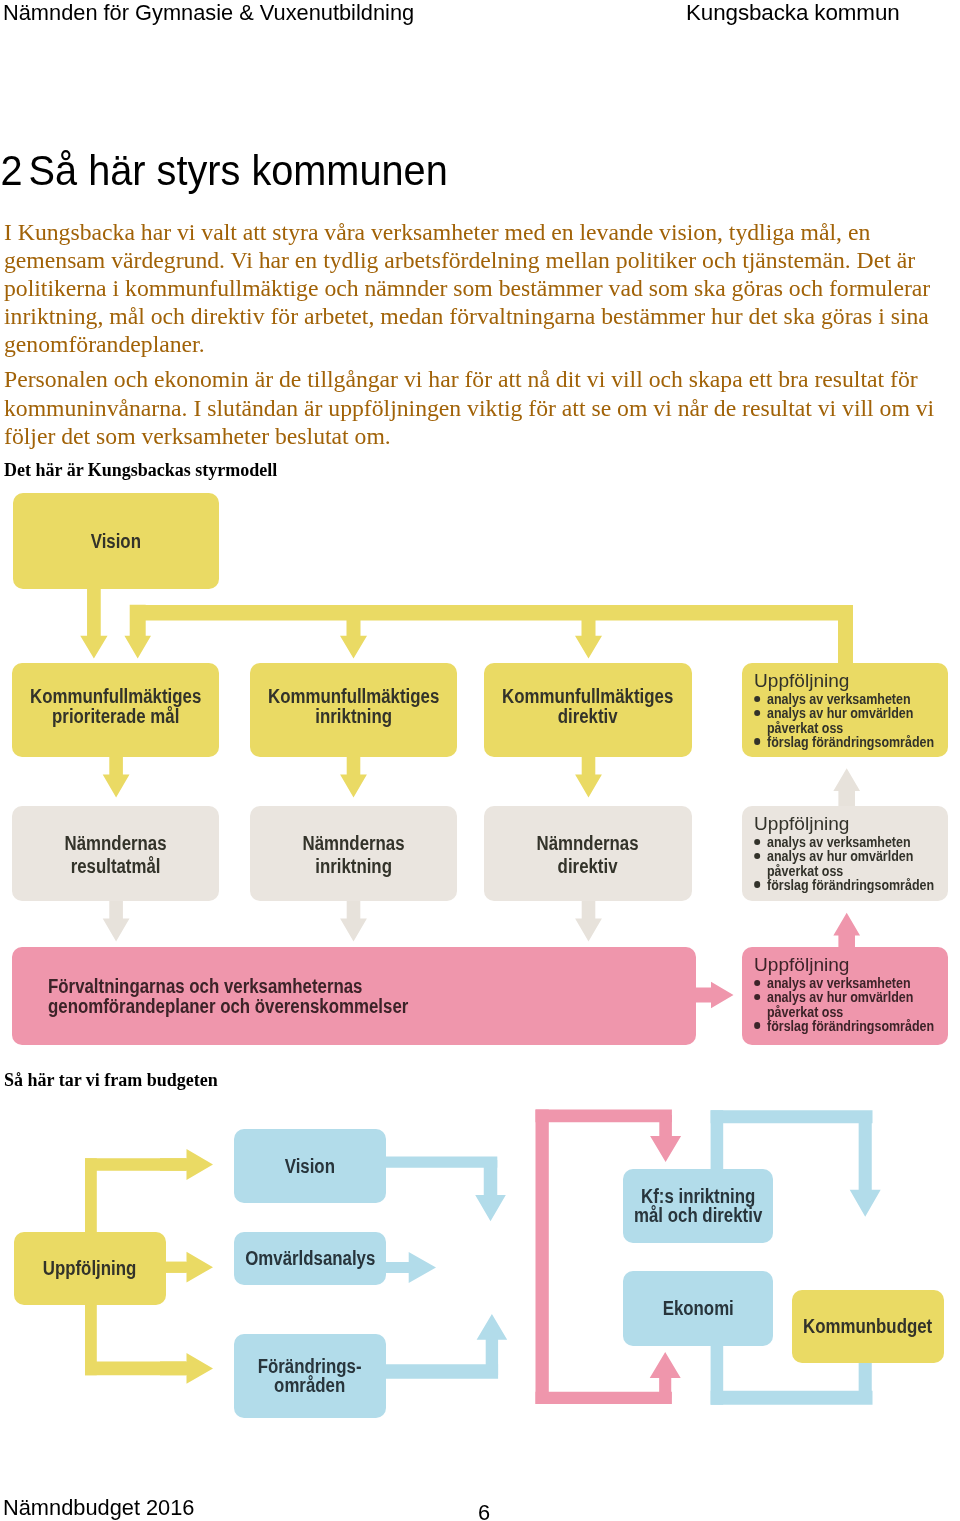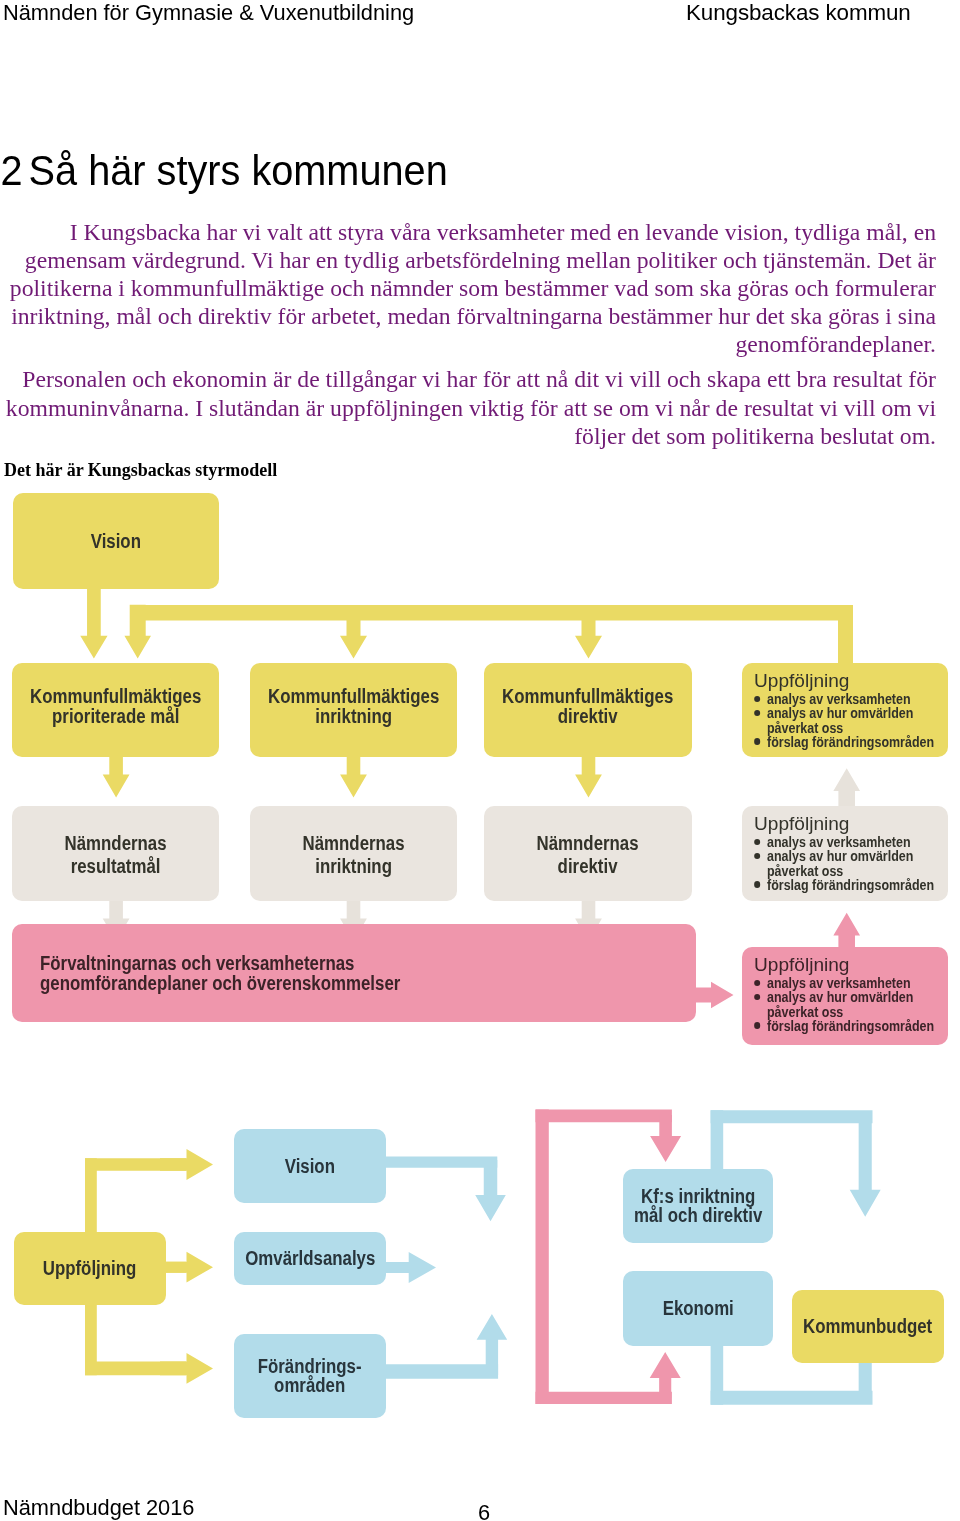--- a/index.html
+++ b/index.html
@@ -15,21 +15,21 @@
   .hdr-right{position:absolute;left:686px;top:0px;font-family:"Liberation Sans",sans-serif;
              font-size:22.4px;color:#000;letter-spacing:-0.1px;white-space:nowrap;}
 
   
   .h1{position:absolute;left:0px;top:146px;font-family:"Liberation Sans",sans-serif;
       font-size:43px;color:#000;white-space:nowrap;transform:scaleX(0.923);transform-origin:0 0;}
   .h1 .num{display:inline-block;width:31px;padding-left:0.5px;box-sizing:border-box;}
 
   
   .body-copy{position:absolute;left:4px;top:218px;width:932px;font-size:23.7px;
-             line-height:28.1px;color:#701a75;text-align:right;}
+             line-height:28.1px;color:#a16207;text-align:left;}
   .body-copy p{margin:0;}
   .body-copy .gap{height:7px;}
   .sub-h{position:absolute;left:4px;font-weight:bold;font-size:18px;color:#000;}
 
   
   .node{position:absolute;box-sizing:border-box;border-radius:10px;
         font-family:"Liberation Sans",sans-serif;font-weight:bold;color:#33332a;
         display:flex;align-items:center;justify-content:center;text-align:center;
         white-space:pre-line;line-height:1.18;}
   .node.left{justify-content:flex-start;text-align:left;}
@@ -53,32 +53,33 @@
   #diag1,#diag2{position:absolute;left:0;top:0;width:960px;height:1521px;
                 filter:blur(0.45px);}
 </style>
 </head>
 <body>
 
 <div class="page">
 
   <div class="hdr">
     <div class="hdr-left">Nämnden för Gymnasie &amp; Vuxenutbildning</div>
-    <div class="hdr-right">Kungsbackas kommun</div>
+    <div class="hdr-right">Kungsbacka kommun</div>
   </div>
 
   <div class="h1"><span class="num">2</span><span>Så här styrs kommunen</span></div>
 
   <div class="body-copy">
     <p>I Kungsbacka har vi valt att styra våra verksamheter med en levande vision, tydliga mål, en gemensam värdegrund. Vi har en tydlig arbetsfördelning mellan politiker och tjänstemän. Det är politikerna i kommunfullmäktige och nämnder som bestämmer vad som ska göras och formulerar inriktning, mål och direktiv för arbetet, medan förvaltningarna bestämmer hur det ska göras i sina genomförandeplaner.</p>
     <div class="gap"></div>
-    <p>Personalen och ekonomin är de tillgångar vi har för att nå dit vi vill och skapa ett bra resultat för kommuninvånarna. I slutändan är uppföljningen viktig för att se om vi når de resultat vi vill om vi följer det som politikerna beslutat om.</p>
+    <p>Personalen och ekonomin är de tillgångar vi har för att nå dit vi vill och skapa ett bra resultat för kommuninvånarna. I slutändan är uppföljningen viktig för att se om vi når de resultat vi vill om vi följer det som verksamheter beslutat om.</p>
   </div>
 
   <div class="sub-h" style="top:460px">Det här är Kungsbackas styrmodell</div>
+  <div class="sub-h" style="top:1070px">Så här tar vi fram budgeten</div>
 
   <div id="diag1">
     <svg class="ovl" id="d1svg" width="960" height="1521" viewBox="0 0 960 1521">
         <path d="M87.05000000000001 588 H100.75 V635.8 H107.55000000000001 L93.9 658.4 L80.25 635.8 H87.05000000000001 Z" fill="#eada64"></path>
         <path d="M130 605 H853 V620.5 H130 Z" fill="#eada64"></path>
         <path d="M838 605 H853 V665 H838 Z" fill="#eada64"></path>
         <path d="M129.7 604.8 H145.7 V635.8 H151 L137.7 658.4 L124.39999999999999 635.8 H129.7 Z" fill="#eada64"></path>
         <path d="M346.5 620 H360.5 V635.8 H367 L353.5 658.4 L340 635.8 H346.5 Z" fill="#eada64"></path>
         <path d="M581.5 620 H595.5 V635.8 H602 L588.5 658.4 L575 635.8 H581.5 Z" fill="#eada64"></path>
         <path d="M109.3 756.5 H122.89999999999999 V774.4 H129.5 L116.1 797.4 L102.69999999999999 774.4 H109.3 Z" fill="#eada64"></path>
@@ -97,21 +98,21 @@
       <div class="node yel" style="left: 250px; top: 663px; width: 207px; height: 94px;"><span style="font-size: 20px; line-height: 19.6px; display: inline-block; transform: translateY(-2.6px) scaleX(0.842);">Kommunfullmäktiges
 inriktning</span></div>
       <div class="node yel" style="left: 484px; top: 663px; width: 208px; height: 94px;"><span style="font-size: 20px; line-height: 19.6px; display: inline-block; transform: translateY(-2.6px) scaleX(0.842);">Kommunfullmäktiges
 direktiv</span></div>
       <div class="node gry" style="left: 12px; top: 806px; width: 207px; height: 95px;"><span style="font-size: 20px; line-height: 22.8px; display: inline-block; transform: translateY(1px) scaleX(0.842);">Nämndernas
 resultatmål</span></div>
       <div class="node gry" style="left: 250px; top: 806px; width: 207px; height: 95px;"><span style="font-size: 20px; line-height: 22.8px; display: inline-block; transform: translateY(1px) scaleX(0.842);">Nämndernas
 inriktning</span></div>
       <div class="node gry" style="left: 484px; top: 806px; width: 208px; height: 95px;"><span style="font-size: 20px; line-height: 22.8px; display: inline-block; transform: translateY(1px) scaleX(0.842);">Nämndernas
 direktiv</span></div>
-      <div class="node pnk left" style="left: 12px; top: 924px; width: 684px; height: 98px; padding-left: 28px;"><span style="font-size: 20px; line-height: 20.3px; display: inline-block; transform: translateY(0px) scaleX(0.842); transform-origin: 0px 50%;">Förvaltningarnas och verksamheternas
+      <div class="node pnk left" style="left: 12px; top: 947px; width: 684px; height: 98px; padding-left: 36px;"><span style="font-size: 20px; line-height: 20.3px; display: inline-block; transform: translateY(0px) scaleX(0.842); transform-origin: 0px 50%;">Förvaltningarnas och verksamheternas
 genomförandeplaner och överenskommelser</span></div>
       <div class="upf yel" style="left: 742px; top: 663px; width: 206px; height: 94px;">
         <div class="ut">Uppföljning</div>
         <ul>
           <li><span class="bul"></span><span>analys av verksamheten</span></li>
           <li><span class="bul"></span><span>analys av hur omvärlden påverkat oss</span></li>
           <li><span class="bul"></span><span>förslag förändringsområden</span></li>
         </ul>
       </div>
       <div class="upf gry" style="left: 742px; top: 806px; width: 206px; height: 95px;">

